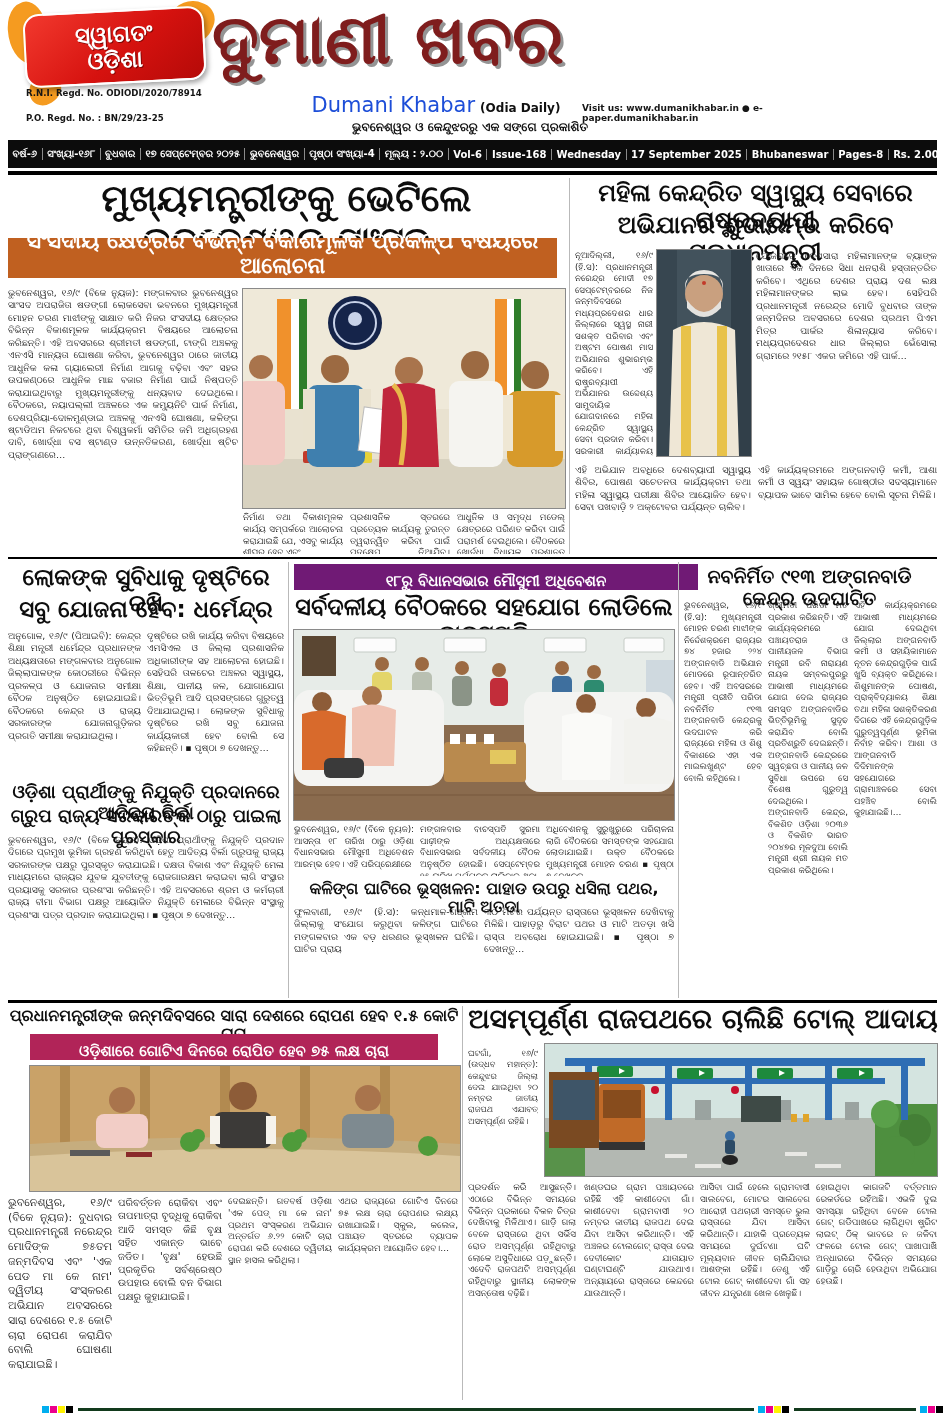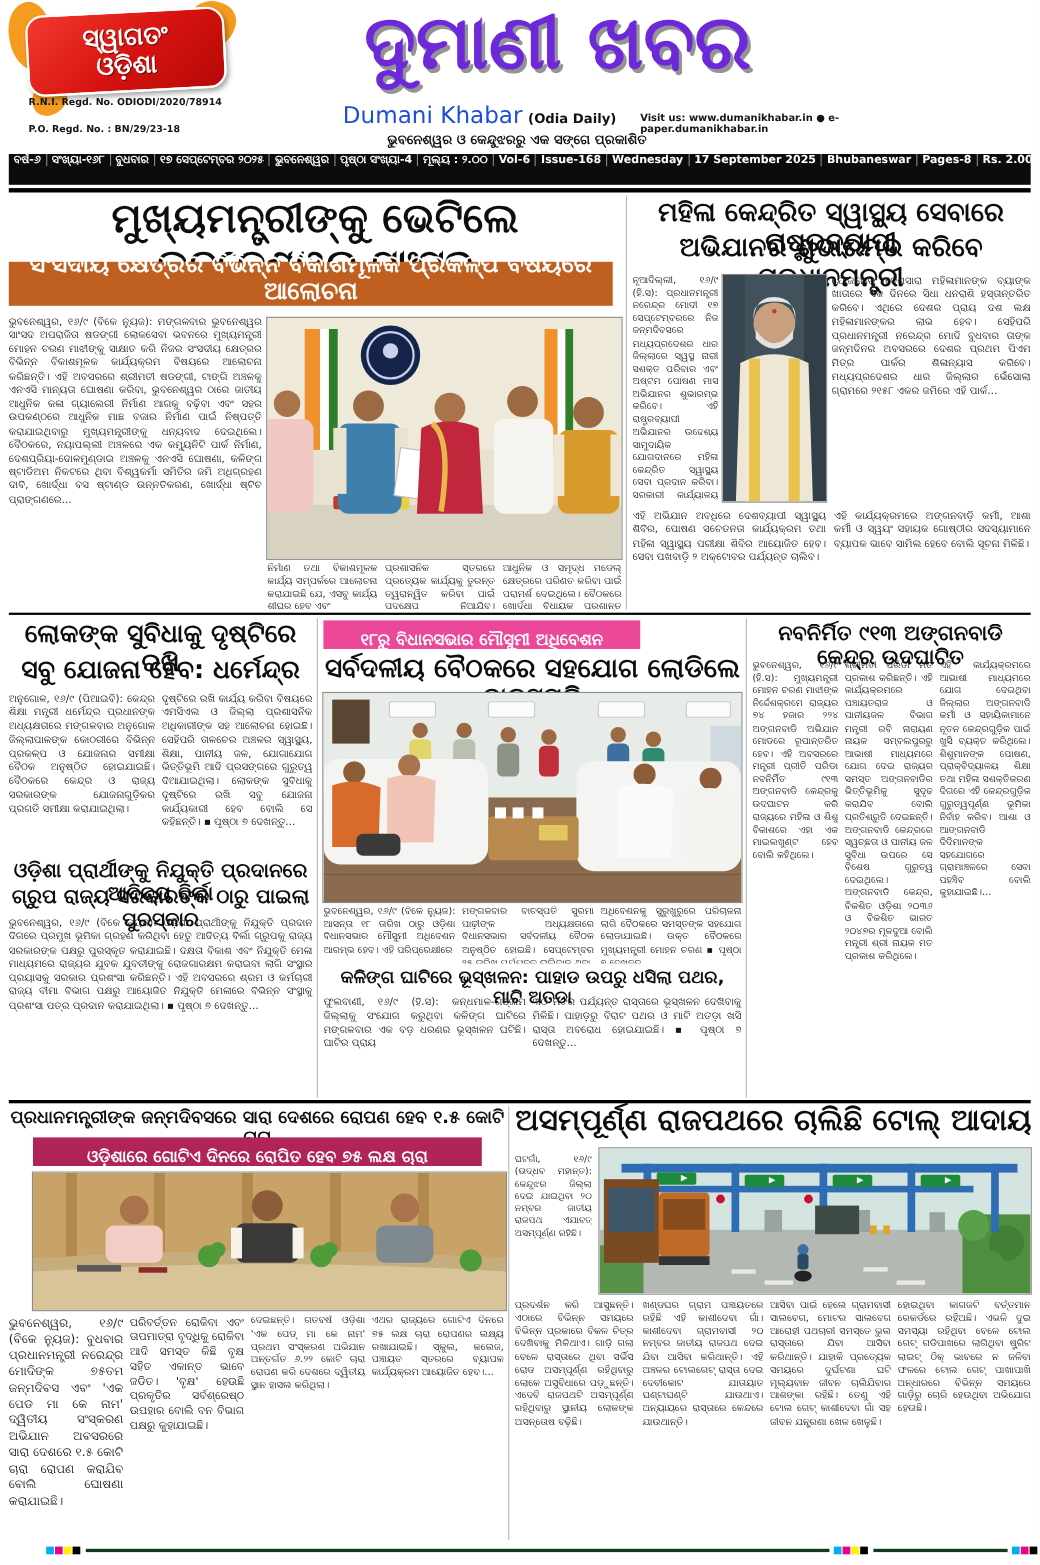--- a/index.html
+++ b/index.html
@@ -13,40 +13,40 @@
   .vline{position:absolute;width:1px;background:#b9b9b9}
   .hline{position:absolute;background:#000}
   .ph{position:absolute;outline:1px solid #8a8a8a;overflow:hidden}
   .ph svg{display:block;width:100%;height:100%}
   
   .badge-flame{position:absolute;background:#f59b20;border-radius:60% 40% 55% 45%}
   .badge-red{position:absolute;inset:6px 10px 16px 14px;background:linear-gradient(140deg,#f2392e 0%,#d6120f 55%,#b50a08 100%);
              border:2px solid #fff;border-radius:16px;box-shadow:2px 3px 5px rgba(0,0,0,.35);
              display:flex;flex-direction:column;align-items:center;justify-content:center;transform:rotate(-3deg)}
   .badge-red div{color:#fff;font-weight:800;font-size:23px;line-height:1.15;text-shadow:1px 1px 0 #7e0503}
-  .paper-title{position:absolute;font-weight:800;color:#6d28d9;text-shadow:3px 3px 0 #949494,1px 1px 0 #c9c9c9;white-space:nowrap;text-align:center}
-  .infobar{position:absolute;background:#0c0c0c;display:flex;align-items:flex-start;overflow:hidden}
+  .paper-title{position:absolute;font-weight:800;color:#7f1d1d;text-shadow:3px 3px 0 #949494,1px 1px 0 #c9c9c9;white-space:nowrap;text-align:left}
+  .infobar{position:absolute;background:#0c0c0c;display:flex;align-items:center;overflow:hidden}
   .infobar .it{color:#fff;font-size:10px;font-weight:700;display:flex;align-items:center;padding:0 4.5px;border-right:1px solid #8a8a8a;white-space:nowrap}
 </style>
 </head>
 <body>
 
 <div class="abs" style="left:0;top:0;width:945px;height:140px">
 
   <div class="abs" style="left:10px;top:4px;width:205px;height:96px">
     <div class="badge-flame" style="left:-2px;top:-2px;width:40px;height:62px;transform:rotate(-18deg)"></div>
     <div class="badge-flame" style="right:2px;top:-4px;width:44px;height:44px;transform:rotate(24deg)"></div>
     <div class="badge-flame" style="left:18px;bottom:-4px;width:34px;height:30px;transform:rotate(-30deg)"></div>
     <div class="badge-red">
       <div>ସ୍ୱାଗତଂ</div>
       <div>ଓଡ଼ିଶା</div>
     </div>
   </div>
   <div class="abs" style="left:26px;top:88px;width:200px;font-size:8.6px;font-weight:700;color:#151515">R.N.I. Regd. No. ODIODI/2020/78914</div>
-  <div class="abs" style="left:26px;top:113px;width:200px;font-size:8.6px;font-weight:700;color:#151515">P.O. Regd. No. : BN/29/23-18</div>
+  <div class="abs" style="left:26px;top:113px;width:200px;font-size:8.6px;font-weight:700;color:#151515">P.O. Regd. No. : BN/29/23-25</div>
 
   <div class="paper-title" style="left:212px;top:0px;width:590px;font-size:68px">ଦୁମାଣୀ ଖବର</div>
   <div class="abs" style="left:296px;top:93px;width:280px;text-align:center;white-space:nowrap">
     <span style="font-size:21px;font-weight:400;color:#1d4ed8">Dumani Khabar</span>
     <span style="font-size:12px;font-weight:700;color:#101010">(Odia Daily)</span>
   </div>
   <div class="abs" style="left:582px;top:103px;width:235px;font-size:9px;font-weight:700;color:#161616">Visit us: www.dumanikhabar.in ● e-paper.dumanikhabar.in</div>
   <div class="abs" style="left:300px;top:120px;width:340px;text-align:center;font-size:12px;font-weight:700;color:#101010">ଭୁବନେଶ୍ୱର ଓ କେନ୍ଦୁଝରରୁ ଏକ ସଙ୍ଗେ ପ୍ରକାଶିତ</div>
 
 </div>
@@ -149,21 +149,21 @@
 <div class="hd" style="left:8px;top:596px;width:276px;font-size:23px">ସବୁ ଯୋଜନା ହେବ: ଧର୍ମେନ୍ଦ୍ର</div>
 <div class="bcol" style="left:8px;top:630px;width:133px;height:146px">ଅନୁଗୋଳ, ୧୬/୯ (ପିଆଇବି): କେନ୍ଦ୍ର ଶିକ୍ଷା ମନ୍ତ୍ରୀ ଧର୍ମେନ୍ଦ୍ର ପ୍ରଧାନଙ୍କ ଅଧ୍ୟକ୍ଷତାରେ ମଙ୍ଗଳବାର ଅନୁଗୋଳ ଜିଲ୍ଲାପାଳଙ୍କ କୋଠରୀରେ ବିଭିନ୍ନ ପ୍ରକଳ୍ପ ଓ ଯୋଜନାର ସମୀକ୍ଷା ବୈଠକ ଅନୁଷ୍ଠିତ ହୋଇଯାଇଛି। ବୈଠକରେ କେନ୍ଦ୍ର ଓ ରାଜ୍ୟ ସରକାରଙ୍କ ଯୋଜନାଗୁଡ଼ିକର ପ୍ରଗତି ସମୀକ୍ଷା କରାଯାଇଥିଲା।</div>
 <div class="bcol" style="left:147px;top:630px;width:137px;height:146px">ଦୃଷ୍ଟିରେ ରଖି କାର୍ଯ୍ୟ କରିବା ବିଷୟରେ ଏମସିଏଲ ଓ ଜିଲ୍ଲା ପ୍ରଶାସନିକ ଅଧିକାରୀଙ୍କ ସହ ଆଲୋଚନା ହୋଇଛି। ସେହିପରି ତାଳଚେର ଅଞ୍ଚଳର ସ୍ୱାସ୍ଥ୍ୟ, ଶିକ୍ଷା, ପାନୀୟ ଜଳ, ଯୋଗାଯୋଗ ଭିତ୍ତିଭୂମି ଆଦି ପ୍ରସଙ୍ଗରେ ଗୁରୁତ୍ୱ ଦିଆଯାଇଥିଲା। ଲୋକଙ୍କ ସୁବିଧାକୁ ଦୃଷ୍ଟିରେ ରଖି ସବୁ ଯୋଜନା କାର୍ଯ୍ୟକାରୀ ହେବ ବୋଲି ସେ କହିଛନ୍ତି। ▪ ପୃଷ୍ଠା ୭ ଦେଖନ୍ତୁ…</div>
 
 <div class="hd" style="left:8px;top:782px;width:276px;font-size:18px">ଓଡ଼ିଶା ପ୍ରାର୍ଥୀଙ୍କୁ ନିଯୁକ୍ତି ପ୍ରଦାନରେ ଆଦିତ୍ୟ ବିର୍ଲା</div>
 <div class="hd" style="left:8px;top:806px;width:276px;font-size:18px">ଗ୍ରୁପ ରାଜ୍ୟ ସରକାରଙ୍କ ଠାରୁ ପାଇଲା ପୁରସ୍କାର</div>
 <div class="bcol" style="left:8px;top:834px;width:276px;height:162px">ଭୁବନେଶ୍ୱର, ୧୬/୯ (ବିକେ ନ୍ୟୁଜ): ଓଡ଼ିଶା ପ୍ରାର୍ଥୀଙ୍କୁ ନିଯୁକ୍ତି ପ୍ରଦାନ ଦିଗରେ ପ୍ରମୁଖ ଭୂମିକା ଗ୍ରହଣ କରିଥିବା ହେତୁ ଆଦିତ୍ୟ ବିର୍ଲା ଗ୍ରୁପକୁ ରାଜ୍ୟ ସରକାରଙ୍କ ପକ୍ଷରୁ ପୁରସ୍କୃତ କରାଯାଇଛି। ଦକ୍ଷତା ବିକାଶ ଏବଂ ନିଯୁକ୍ତି ମେଳା ମାଧ୍ୟମରେ ରାଜ୍ୟର ଯୁବକ ଯୁବତୀଙ୍କୁ ରୋଜଗାରକ୍ଷମ କରାଇବା ଲାଗି ସଂସ୍ଥାର ପ୍ରୟାସକୁ ସରକାର ପ୍ରଶଂସା କରିଛନ୍ତି। ଏହି ଅବସରରେ ଶ୍ରମ ଓ କର୍ମଚାରୀ ରାଜ୍ୟ ବୀମା ବିଭାଗ ପକ୍ଷରୁ ଆୟୋଜିତ ନିଯୁକ୍ତି ମେଳାରେ ବିଭିନ୍ନ ସଂସ୍ଥାକୁ ପ୍ରଶଂସା ପତ୍ର ପ୍ରଦାନ କରାଯାଇଥିଲା। ▪ ପୃଷ୍ଠା ୭ ଦେଖନ୍ତୁ…</div>
 
 <div class="vline" style="left:288px;top:562px;height:436px"></div>
 
-<div class="kbar" style="left:294px;top:564px;width:288px;height:26px;background:#ec4899;font-size:15px">
+<div class="kbar" style="left:294px;top:564px;width:404px;height:26px;background:#701a75;font-size:15px">
   <span>୧୮ରୁ ବିଧାନସଭାର ମୌସୁମୀ ଅଧିବେଶନ</span>
 </div>
 <div class="hd" style="left:294px;top:594px;width:380px;font-size:24px">ସର୍ବଦଳୀୟ ବୈଠକରେ ସହଯୋଗ ଲୋଡିଲେ ବାଚସ୍ପତି</div>
 <div class="ph" style="left:294px;top:630px;width:380px;height:190px">
   <svg viewBox="0 0 380 190" preserveAspectRatio="none">
     <rect width="380" height="190" fill="#e7ece8"></rect>
     <rect x="0" y="95" width="380" height="95" fill="#8a6b4e"></rect>
     <g stroke="#77593d" stroke-width="1">
         <line x1="0" y1="115" x2="380" y2="115"></line>
         <line x1="0" y1="140" x2="380" y2="140"></line>

